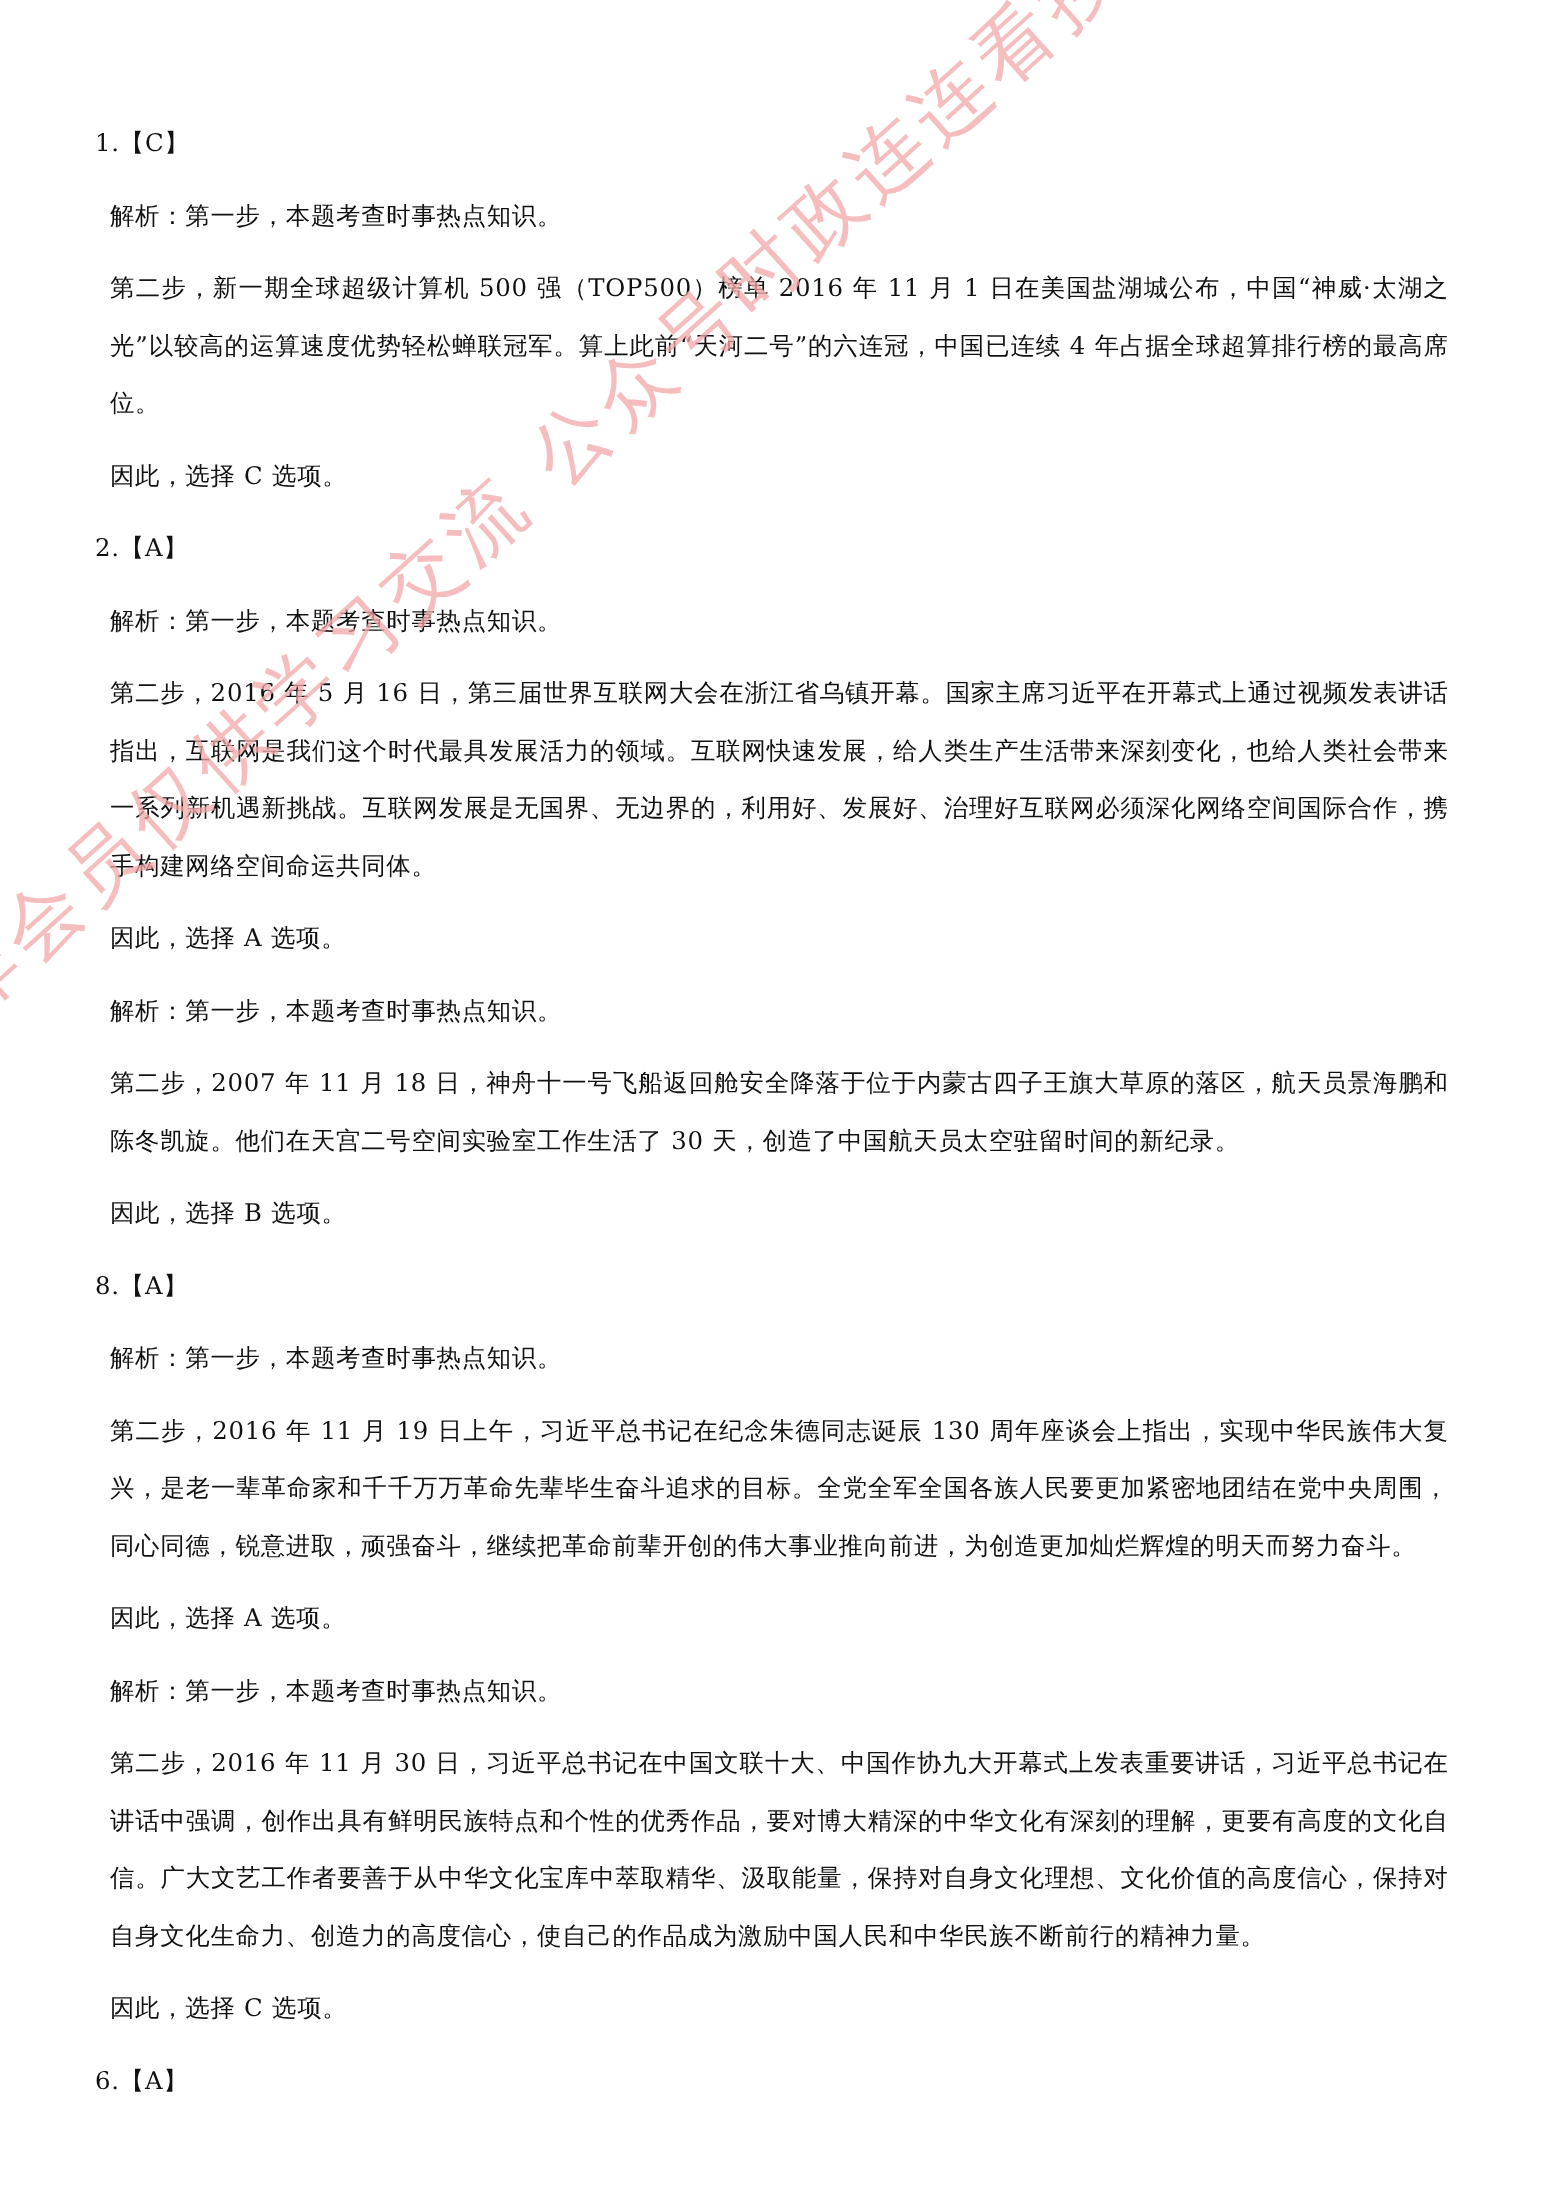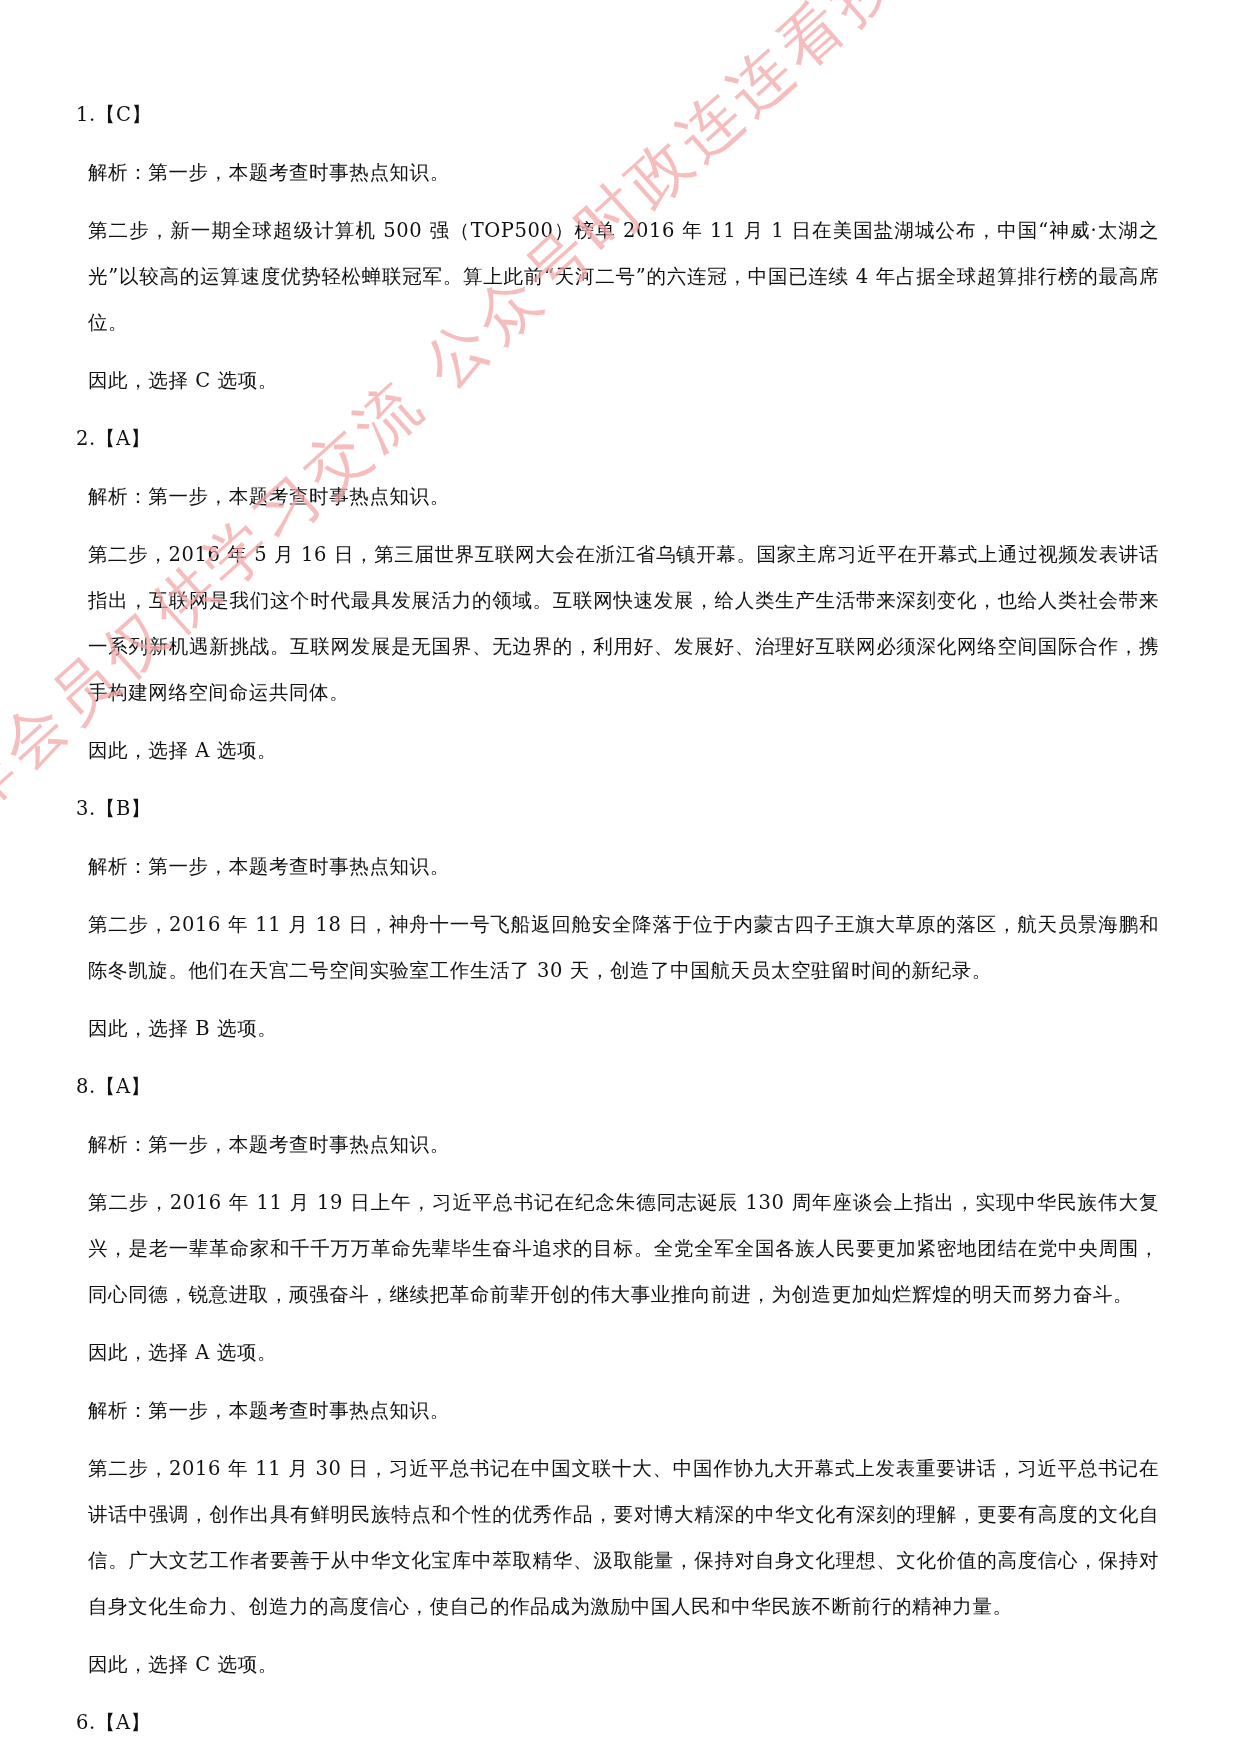--- a/index.html
+++ b/index.html
@@ -73,23 +73,22 @@
     </section>
 
     <section>
       <p class="qhead">2.【A】</p>
       <p class="line">解析：第一步，本题考查时事热点知识。</p>
       <p class="line">第二步，2016 年 5 月 16 日，第三届世界互联网大会在浙江省乌镇开幕。国家主席习近平在开幕式上通过视频发表讲话指出，互联网是我们这个时代最具发展活力的领域。互联网快速发展，给人类生产生活带来深刻变化，也给人类社会带来一系列新机遇新挑战。互联网发展是无国界、无边界的，利用好、发展好、治理好互联网必须深化网络空间国际合作，携手构建网络空间命运共同体。</p>
       <p class="line">因此，选择 A 选项。</p>
     </section>
 
     <section>
-      <p class="qhead">3.【B】</p>
       <p class="line">解析：第一步，本题考查时事热点知识。</p>
-      <p class="line">第二步，2016 年 11 月 18 日，神舟十一号飞船返回舱安全降落于位于内蒙古四子王旗大草原的落区，航天员景海鹏和陈冬凯旋。他们在天宫二号空间实验室工作生活了 30 天，创造了中国航天员太空驻留时间的新纪录。</p>
+      <p class="line">第二步，2007 年 11 月 18 日，神舟十一号飞船返回舱安全降落于位于内蒙古四子王旗大草原的落区，航天员景海鹏和陈冬凯旋。他们在天宫二号空间实验室工作生活了 30 天，创造了中国航天员太空驻留时间的新纪录。</p>
       <p class="line">因此，选择 B 选项。</p>
     </section>
 
     <section>
       <p class="qhead">8.【A】</p>
       <p class="line">解析：第一步，本题考查时事热点知识。</p>
       <p class="line">第二步，2016 年 11 月 19 日上午，习近平总书记在纪念朱德同志诞辰 130 周年座谈会上指出，实现中华民族伟大复兴，是老一辈革命家和千千万万革命先辈毕生奋斗追求的目标。全党全军全国各族人民要更加紧密地团结在党中央周围，同心同德，锐意进取，顽强奋斗，继续把革命前辈开创的伟大事业推向前进，为创造更加灿烂辉煌的明天而努力奋斗。</p>
       <p class="line">因此，选择 A 选项。</p>
     </section>
 

